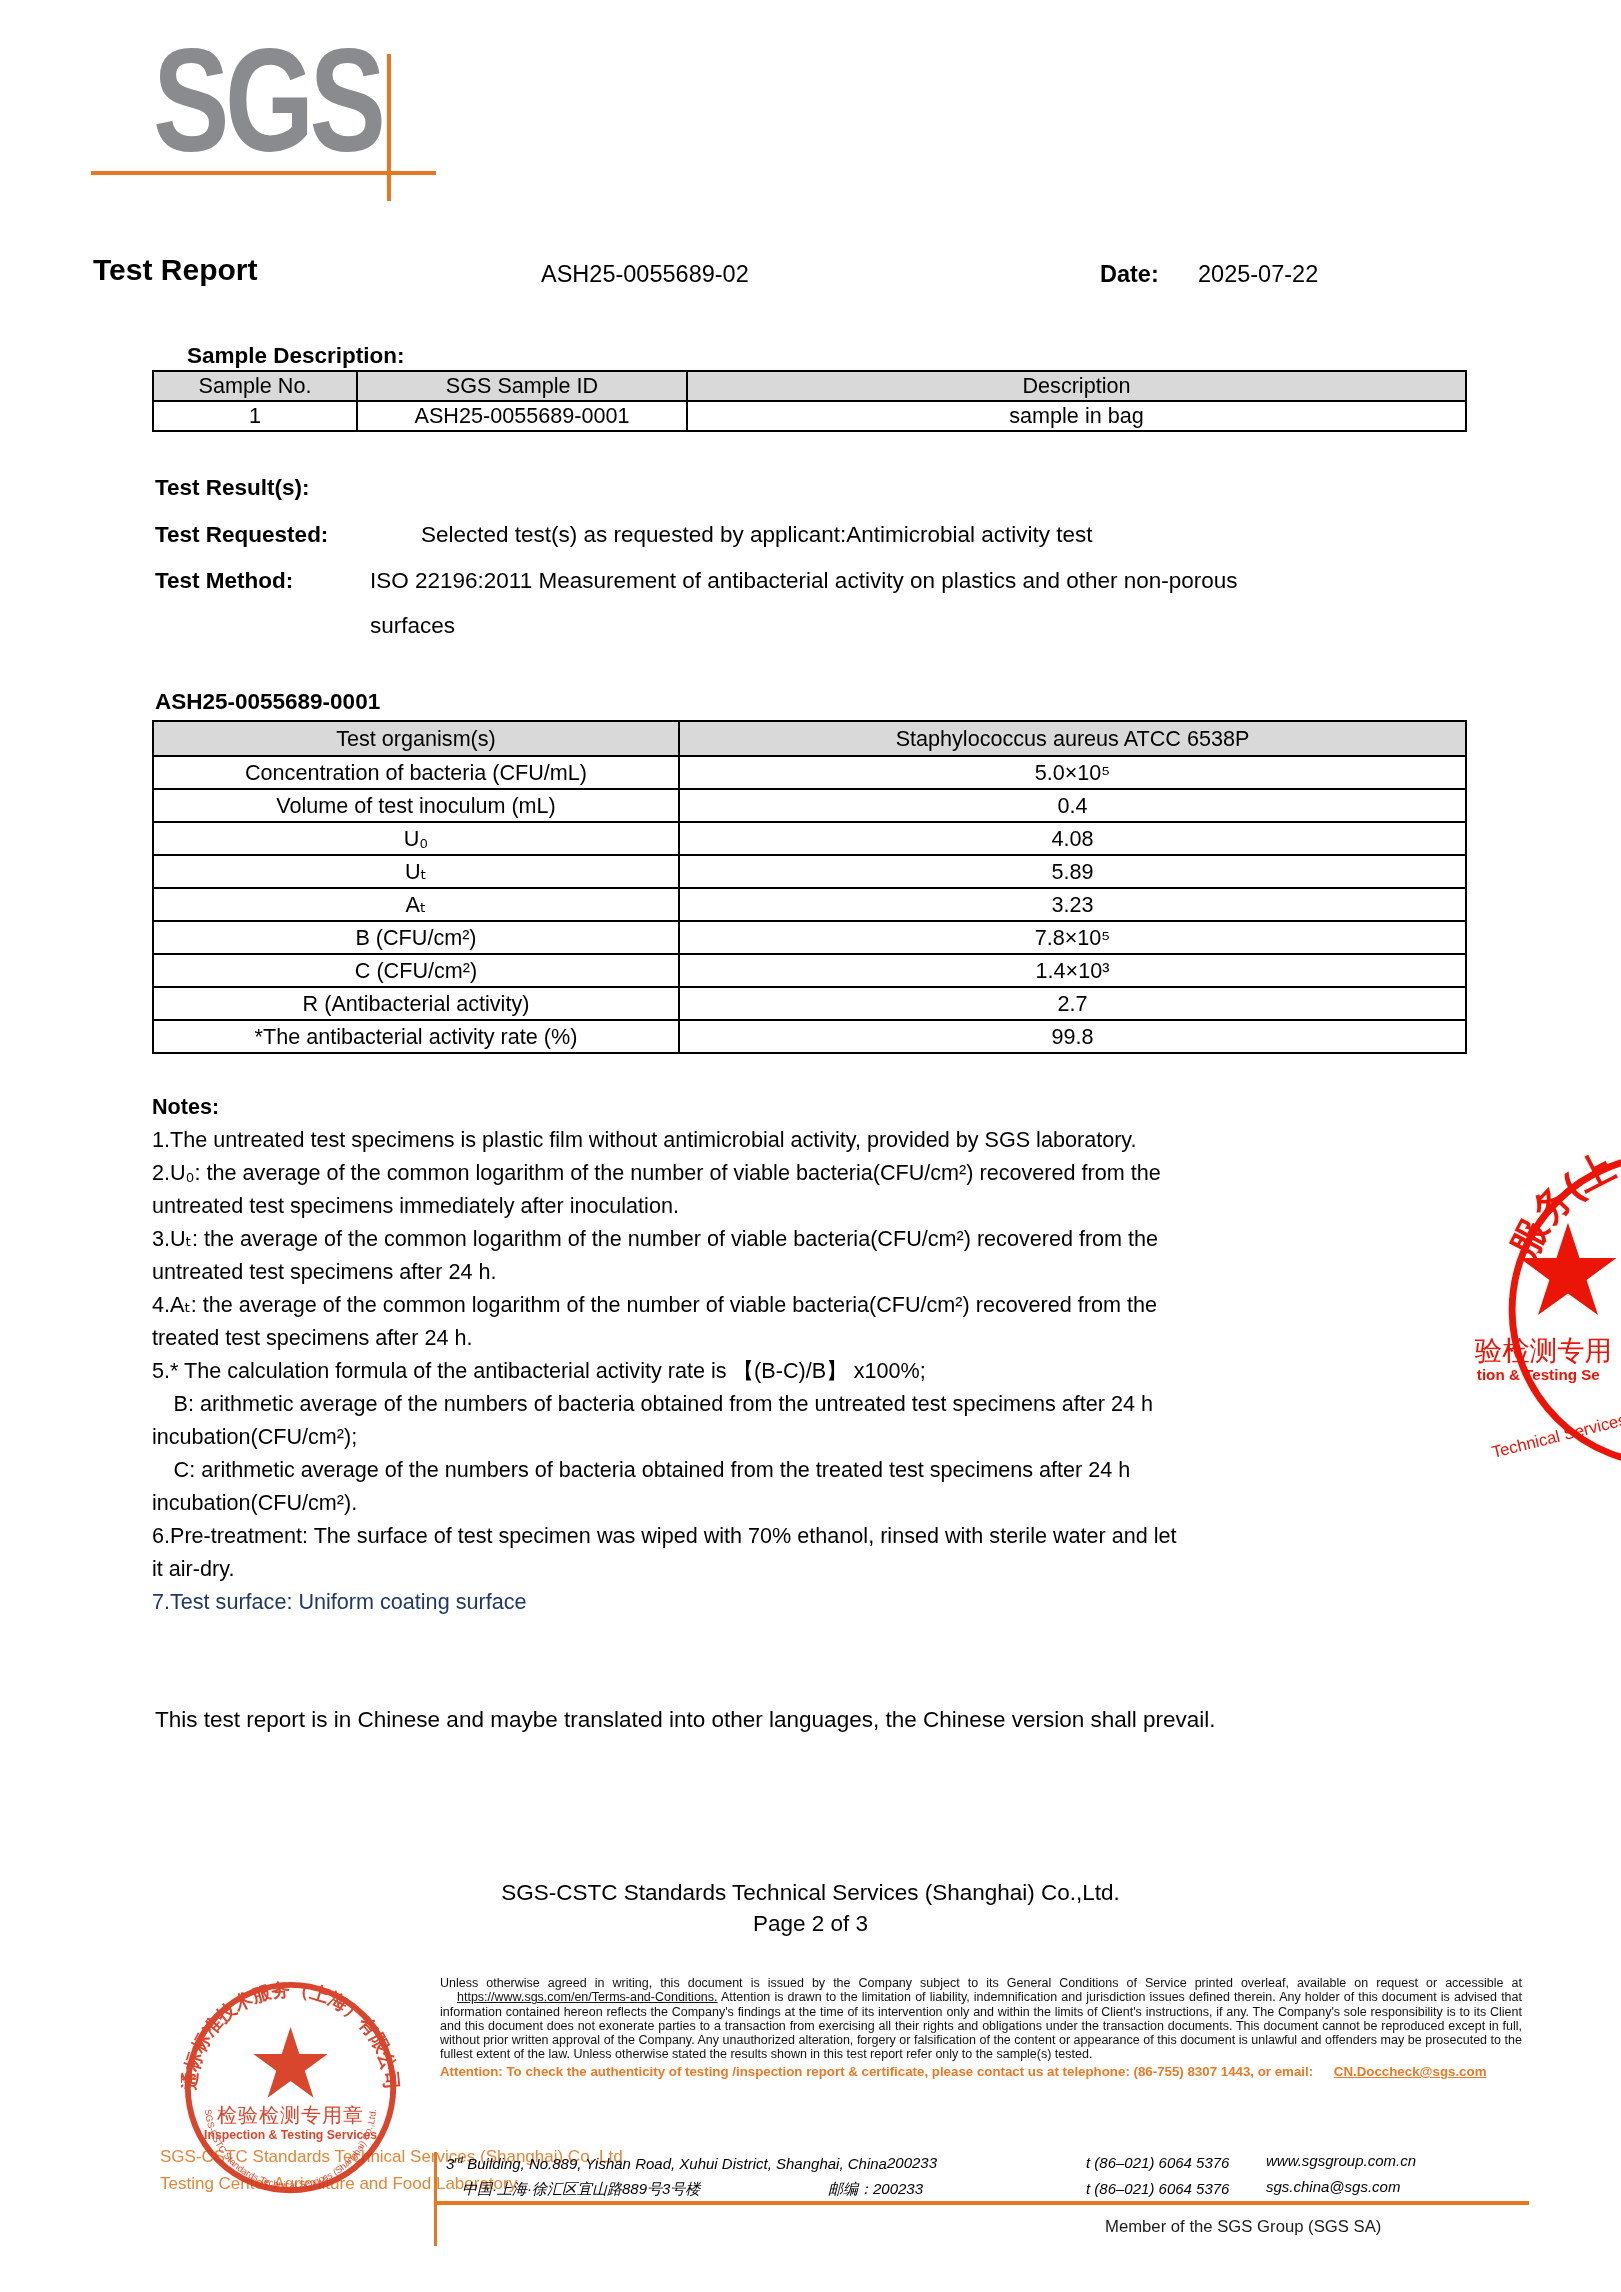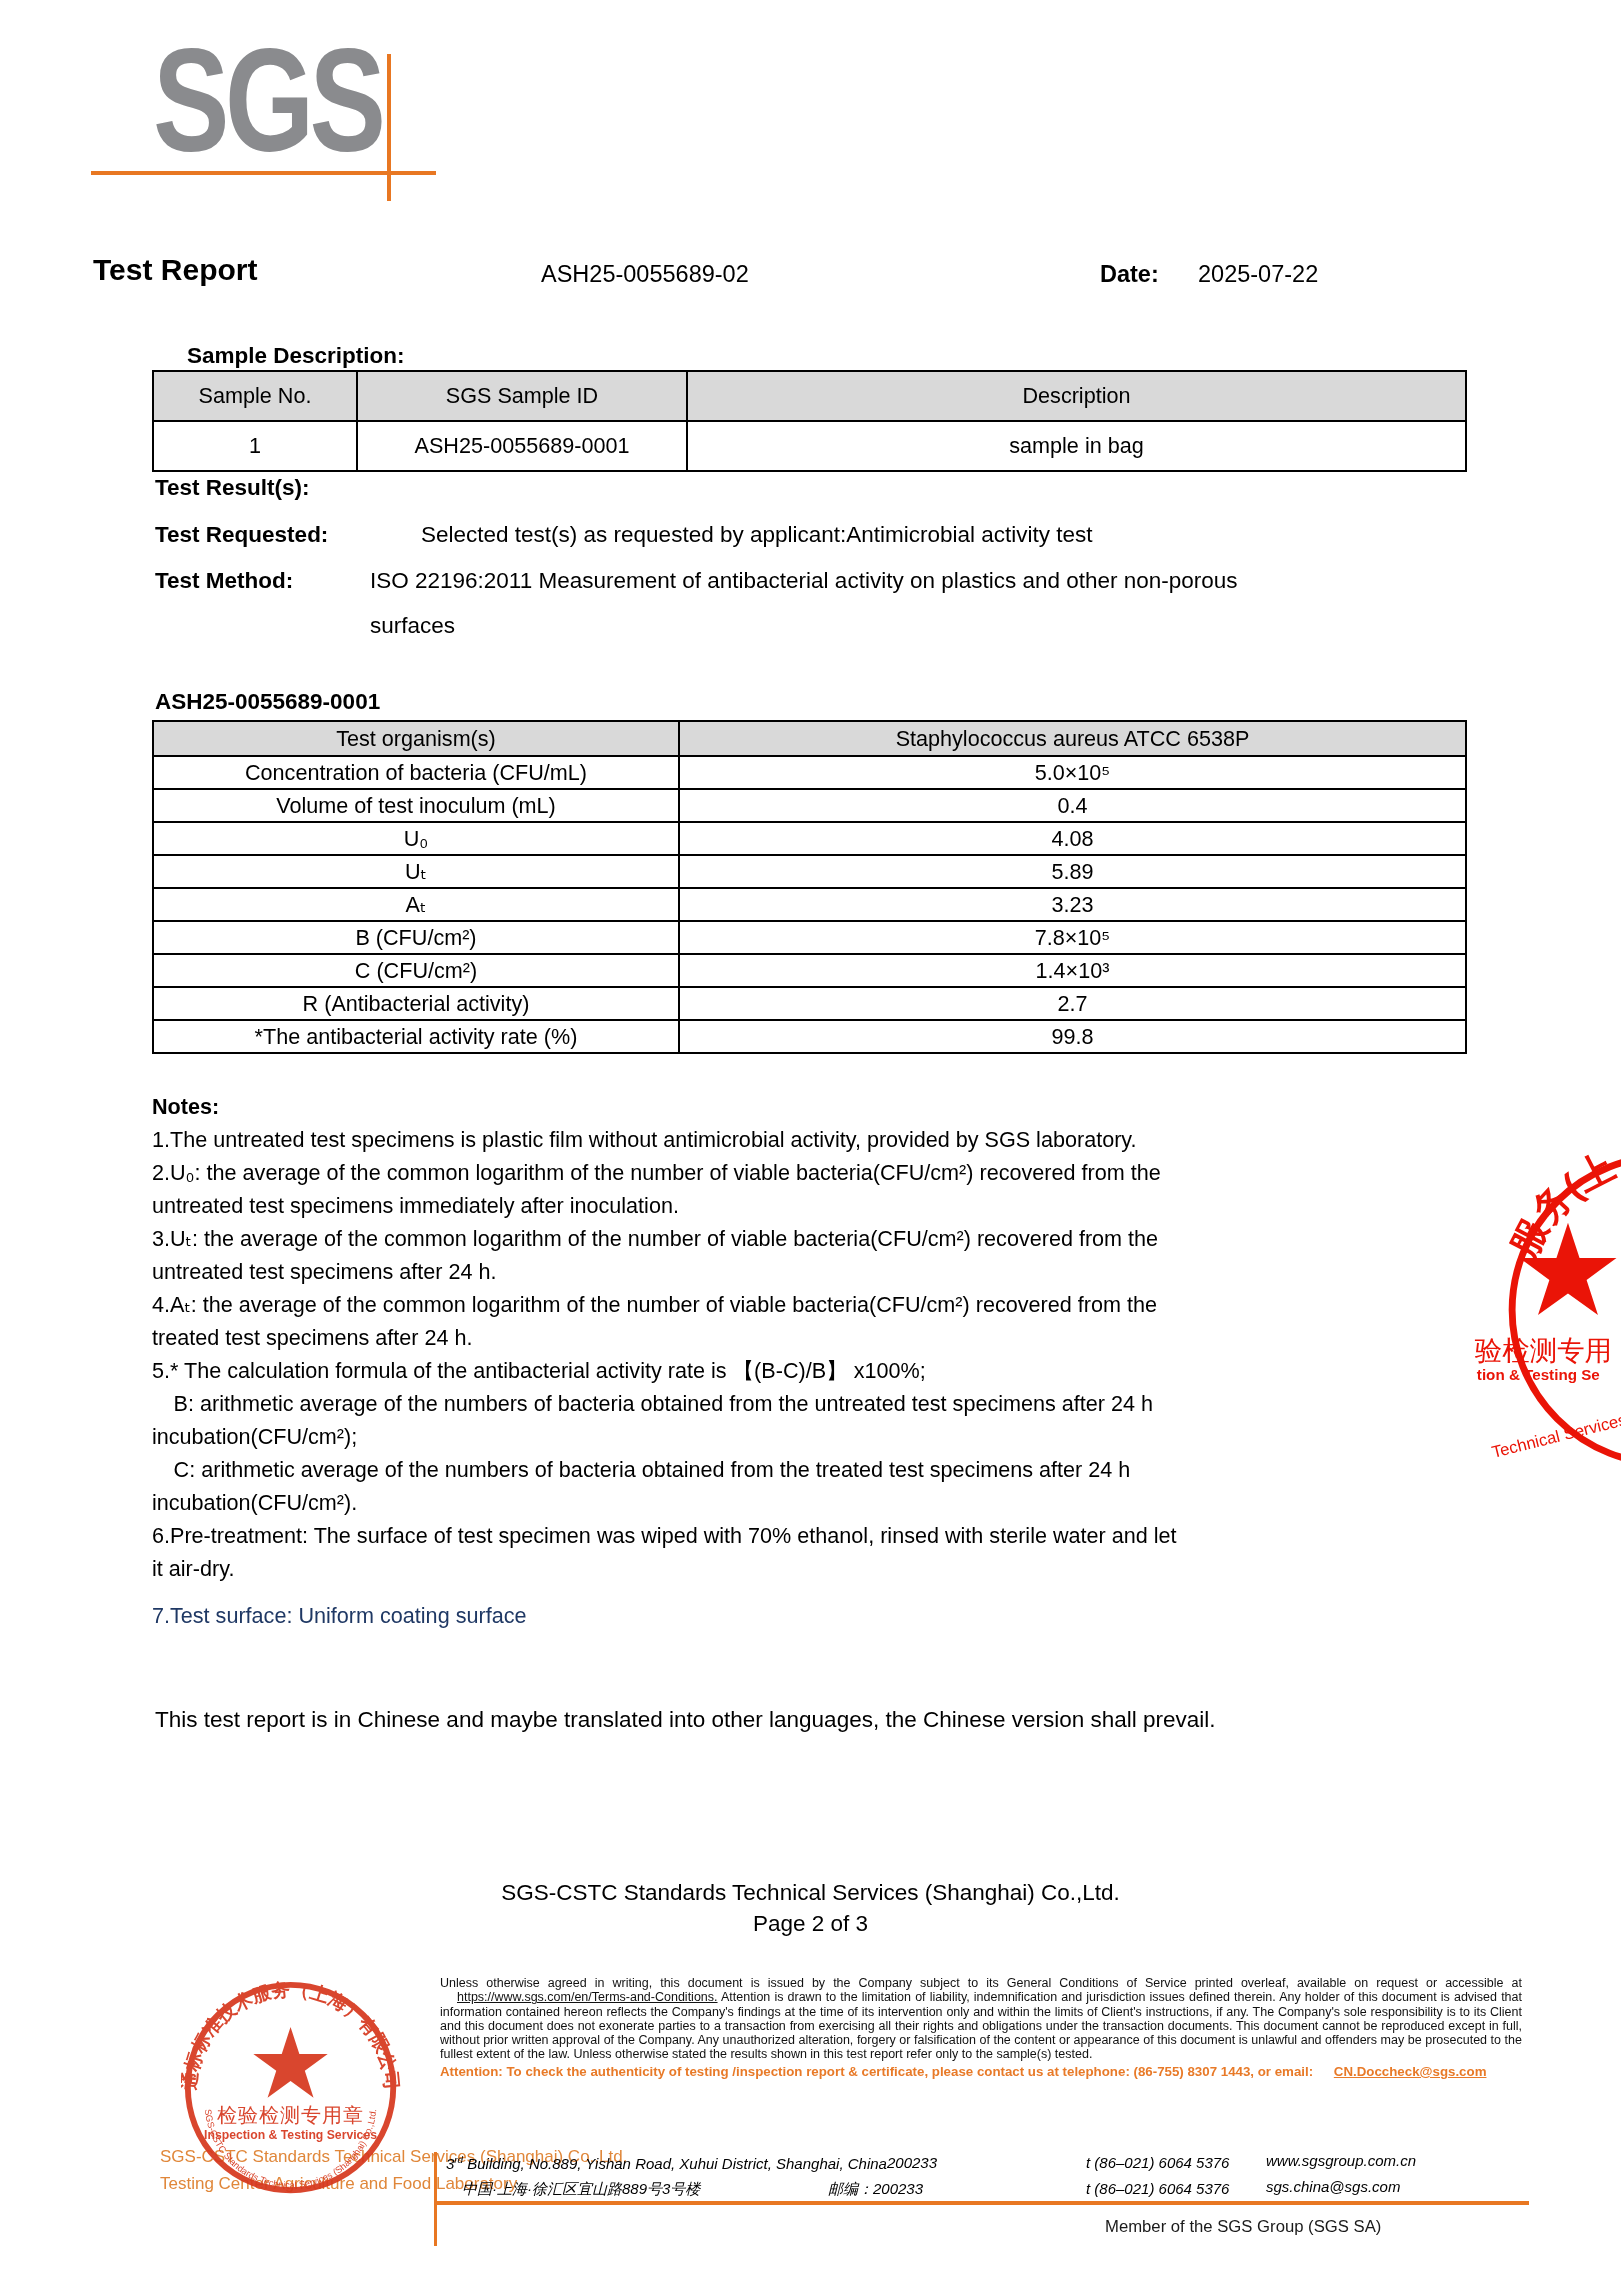--- a/index.html
+++ b/index.html
@@ -25,33 +25,33 @@
   .date-label   { position:absolute; left:1100px; top:261px; font-size:23.5px; font-weight:bold; }
   .date-value   { position:absolute; left:1198px; top:261px; font-size:23.5px; }
 
   .sec-heading { font-size:22.5px; font-weight:bold;margin-left:32px; }
 
   table { border-collapse:collapse; table-layout:fixed; font-size:21.6px; }
   td, th { border:2px solid #000; text-align:center; font-weight:normal; padding:0 3.9px; overflow:hidden; }
   .gray { background:#d9d9d9; }
 
   .sample-table { width:1313px; }
-  .sample-table tr { height:50px; }
+  .sample-table tr { height:30px; }
 
   .lab { font-weight:bold; font-size:22.5px; }
   .val { font-size:22.5px; }
 
   .results-table { width:1313px; }
   .results-table tr { height:33px; }
   .results-table tr.hdr { height:35px; }
 
   .notes { position:absolute; left:152px; top:1090px; width:1333px; font-size:21.6px; line-height:33px; }
   .notes .line { white-space:nowrap; }
   .notes .indent { padding-left:21.6px; }
-  .navy { color:#1f3864;margin-top:14px; }
+  .navy { color:#1f3864; }
 
   .statement { position:absolute; left:155px; top:1707px; font-size:22.5px; }
 
   .center-footer { position:absolute; left:0; top:1877px; width:1621px; text-align:center; font-size:22.5px; line-height:31px; }
 
   
   .disclaimer {
     position:absolute; left:440px; top:1976px; width:1082px;
     font-size:12.5px; line-height:14.3px; text-align:justify; color:#111;
   }

